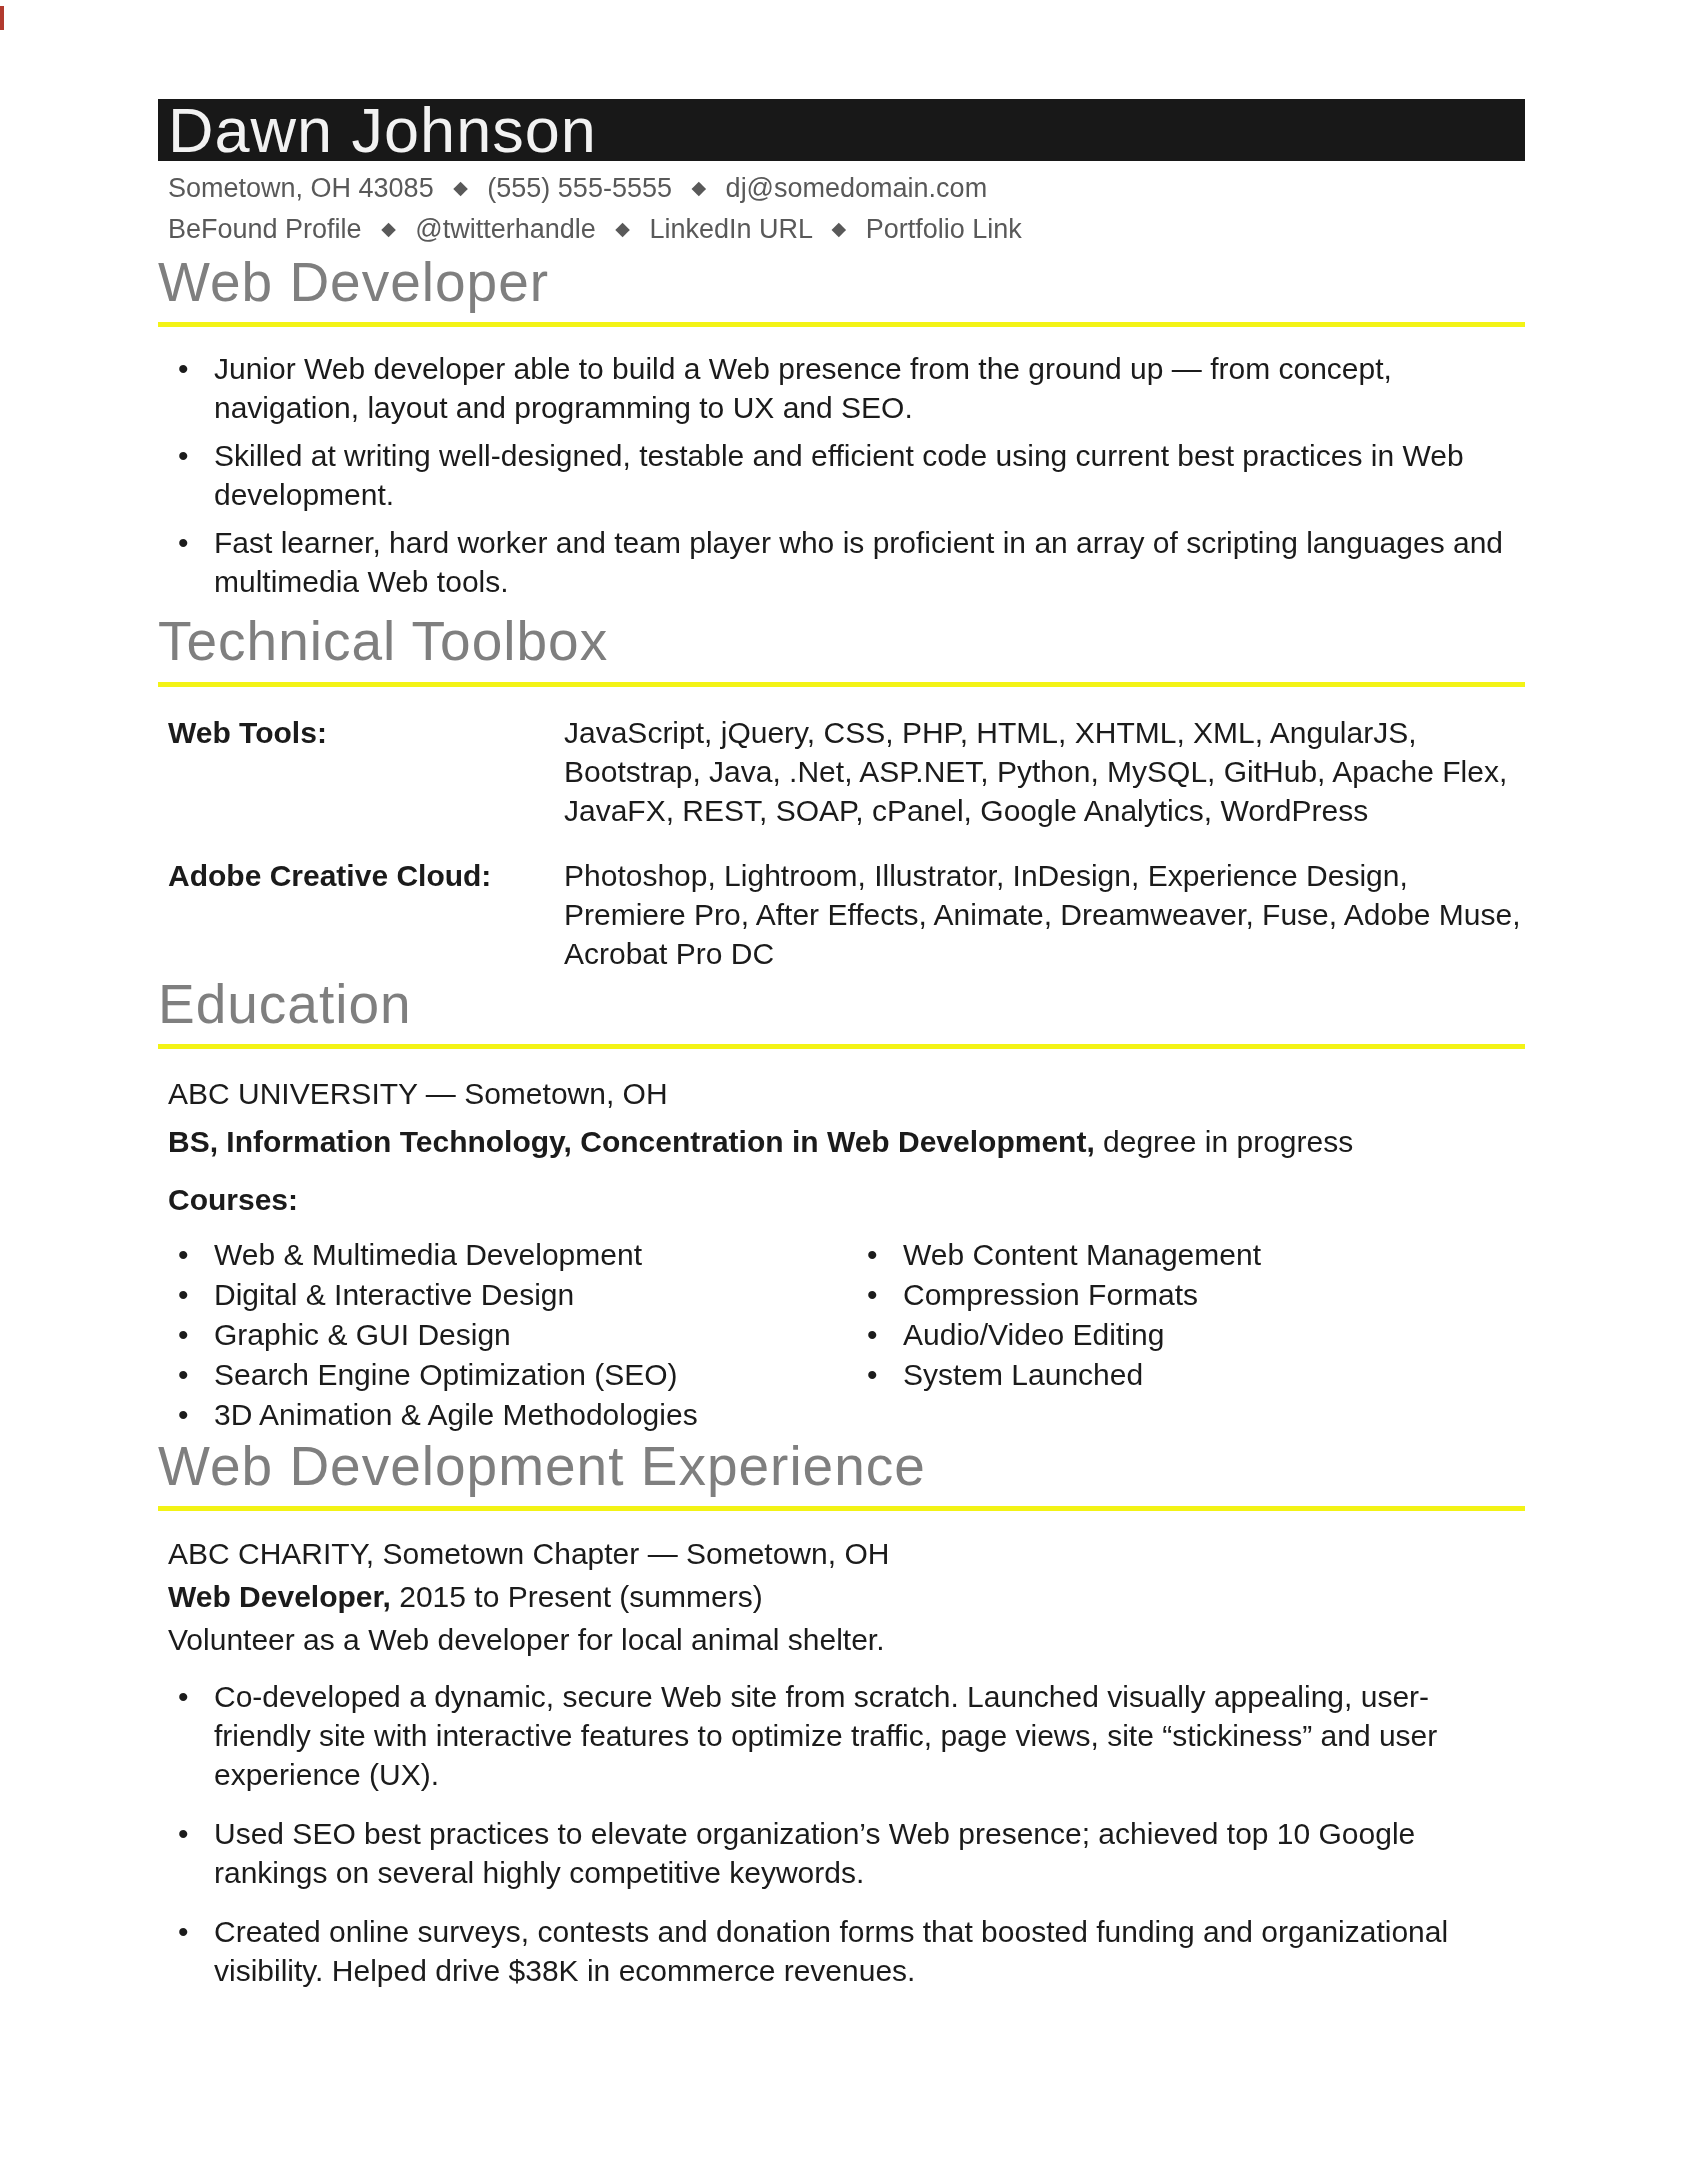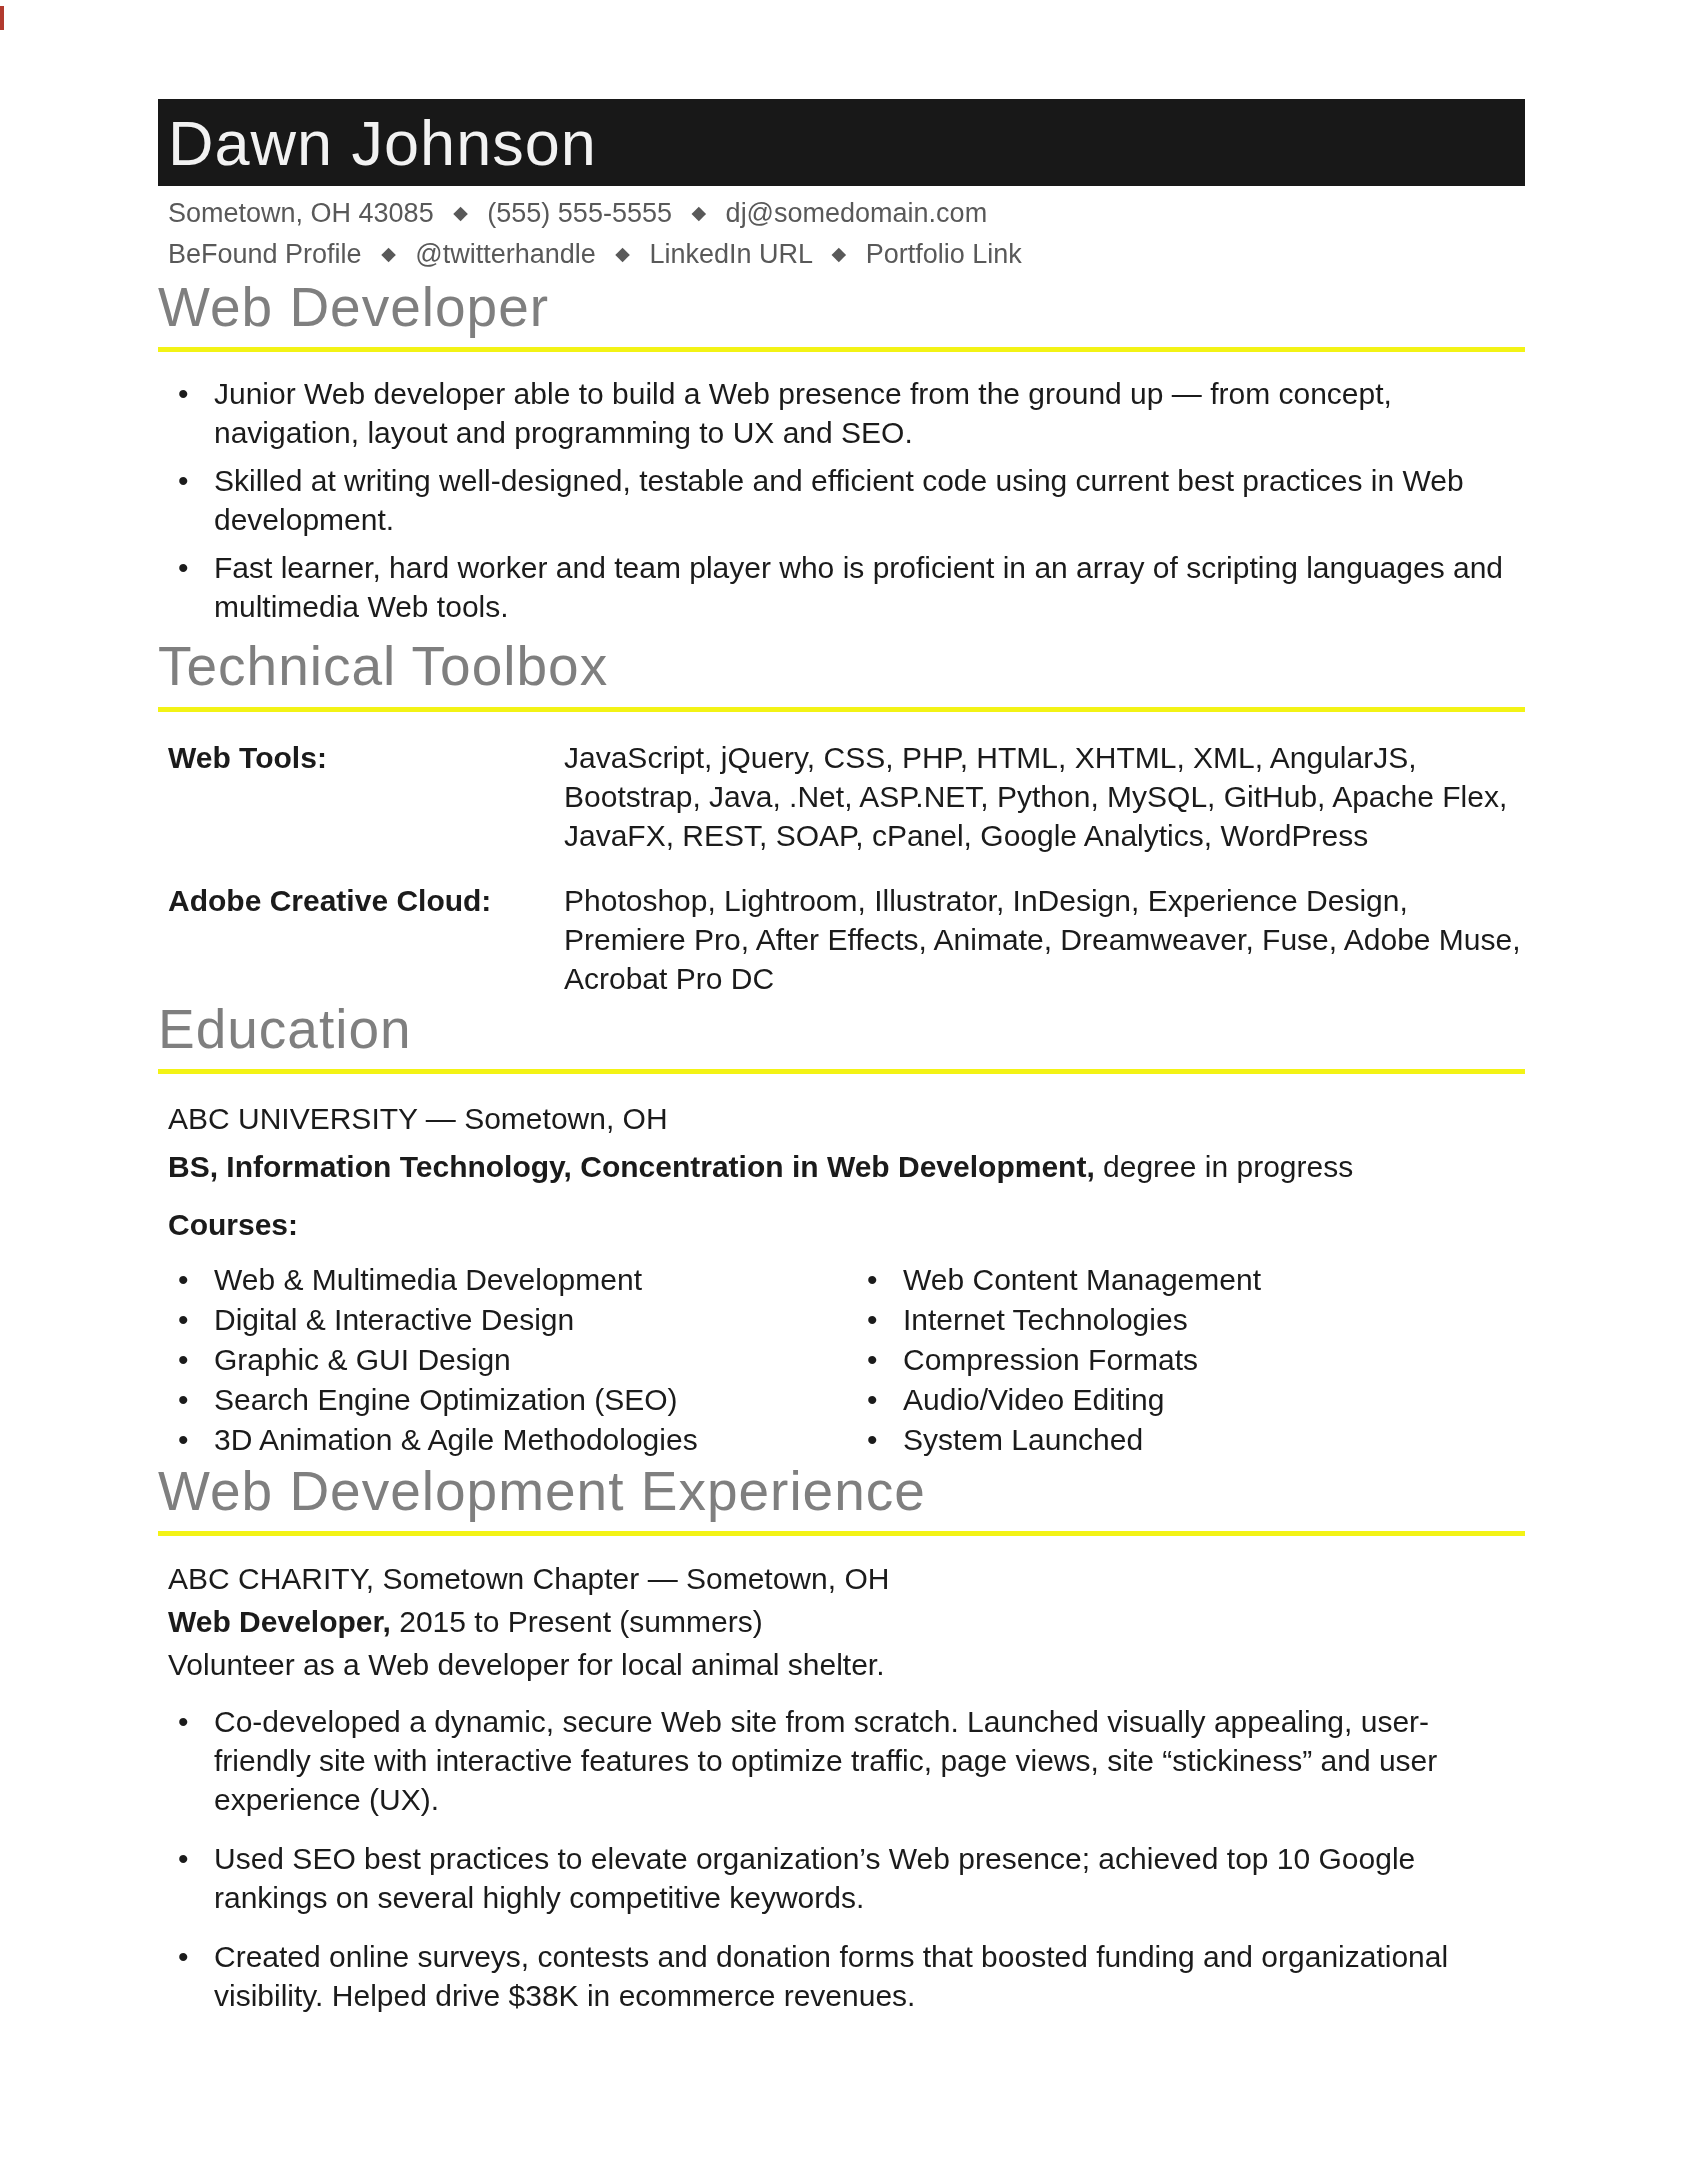--- a/index.html
+++ b/index.html
@@ -14,21 +14,21 @@
   body{
     width:1683px;height:2178px;background:#ffffff;overflow:hidden;
     font-family:"Liberation Sans","DejaVu Sans",sans-serif;
     color:var(--body-text);
     -webkit-font-smoothing:antialiased;
   }
   .artifact{position:absolute;left:0;top:6px;width:4px;height:24px;background:#b23a2e;}
   .page{padding:99px 158px 0 158px;position:relative;}
 
   
-  .name-bar{height:87px;background:var(--header-bg);display:flex;align-items:center;}
+  .name-bar{height:62px;background:var(--header-bg);display:flex;align-items:center;}
   .name{font-size:63px;font-weight:400;color:var(--name-text);padding-left:10px;letter-spacing:1px;white-space:nowrap;}
 
   
   .contact{margin-top:8px;font-size:27px;line-height:38px;color:var(--contact-text);padding-left:10px;}
   .sep{display:inline-block;font-size:19px;margin:0 12px;position:relative;top:-3px;}
 
   
   .section-title{font-size:55px;font-weight:400;color:var(--heading);letter-spacing:1px;line-height:1.15;margin:0;}
   .rule{height:5px;background:var(--rule-yellow);margin-top:8px;}
 
@@ -129,21 +129,20 @@
     <div class="courses">
       <ul class="col-left">
         <li>Web &amp; Multimedia Development</li>
         <li>Digital &amp; Interactive Design</li>
         <li>Graphic &amp; GUI Design</li>
         <li>Search Engine Optimization (SEO)</li>
         <li>3D Animation &amp; Agile Methodologies</li>
       </ul>
       <ul class="col-right">
         <li>Web Content Management</li>
-        <li>Internet Technologies</li>
         <li>Compression Formats</li>
         <li>Audio/Video Editing</li>
         <li>System Launched</li>
       </ul>
     </div>
   </div>
 
   <div class="section">
     <h2 class="section-title">Web Development Experience</h2>
     <div class="rule"></div>

